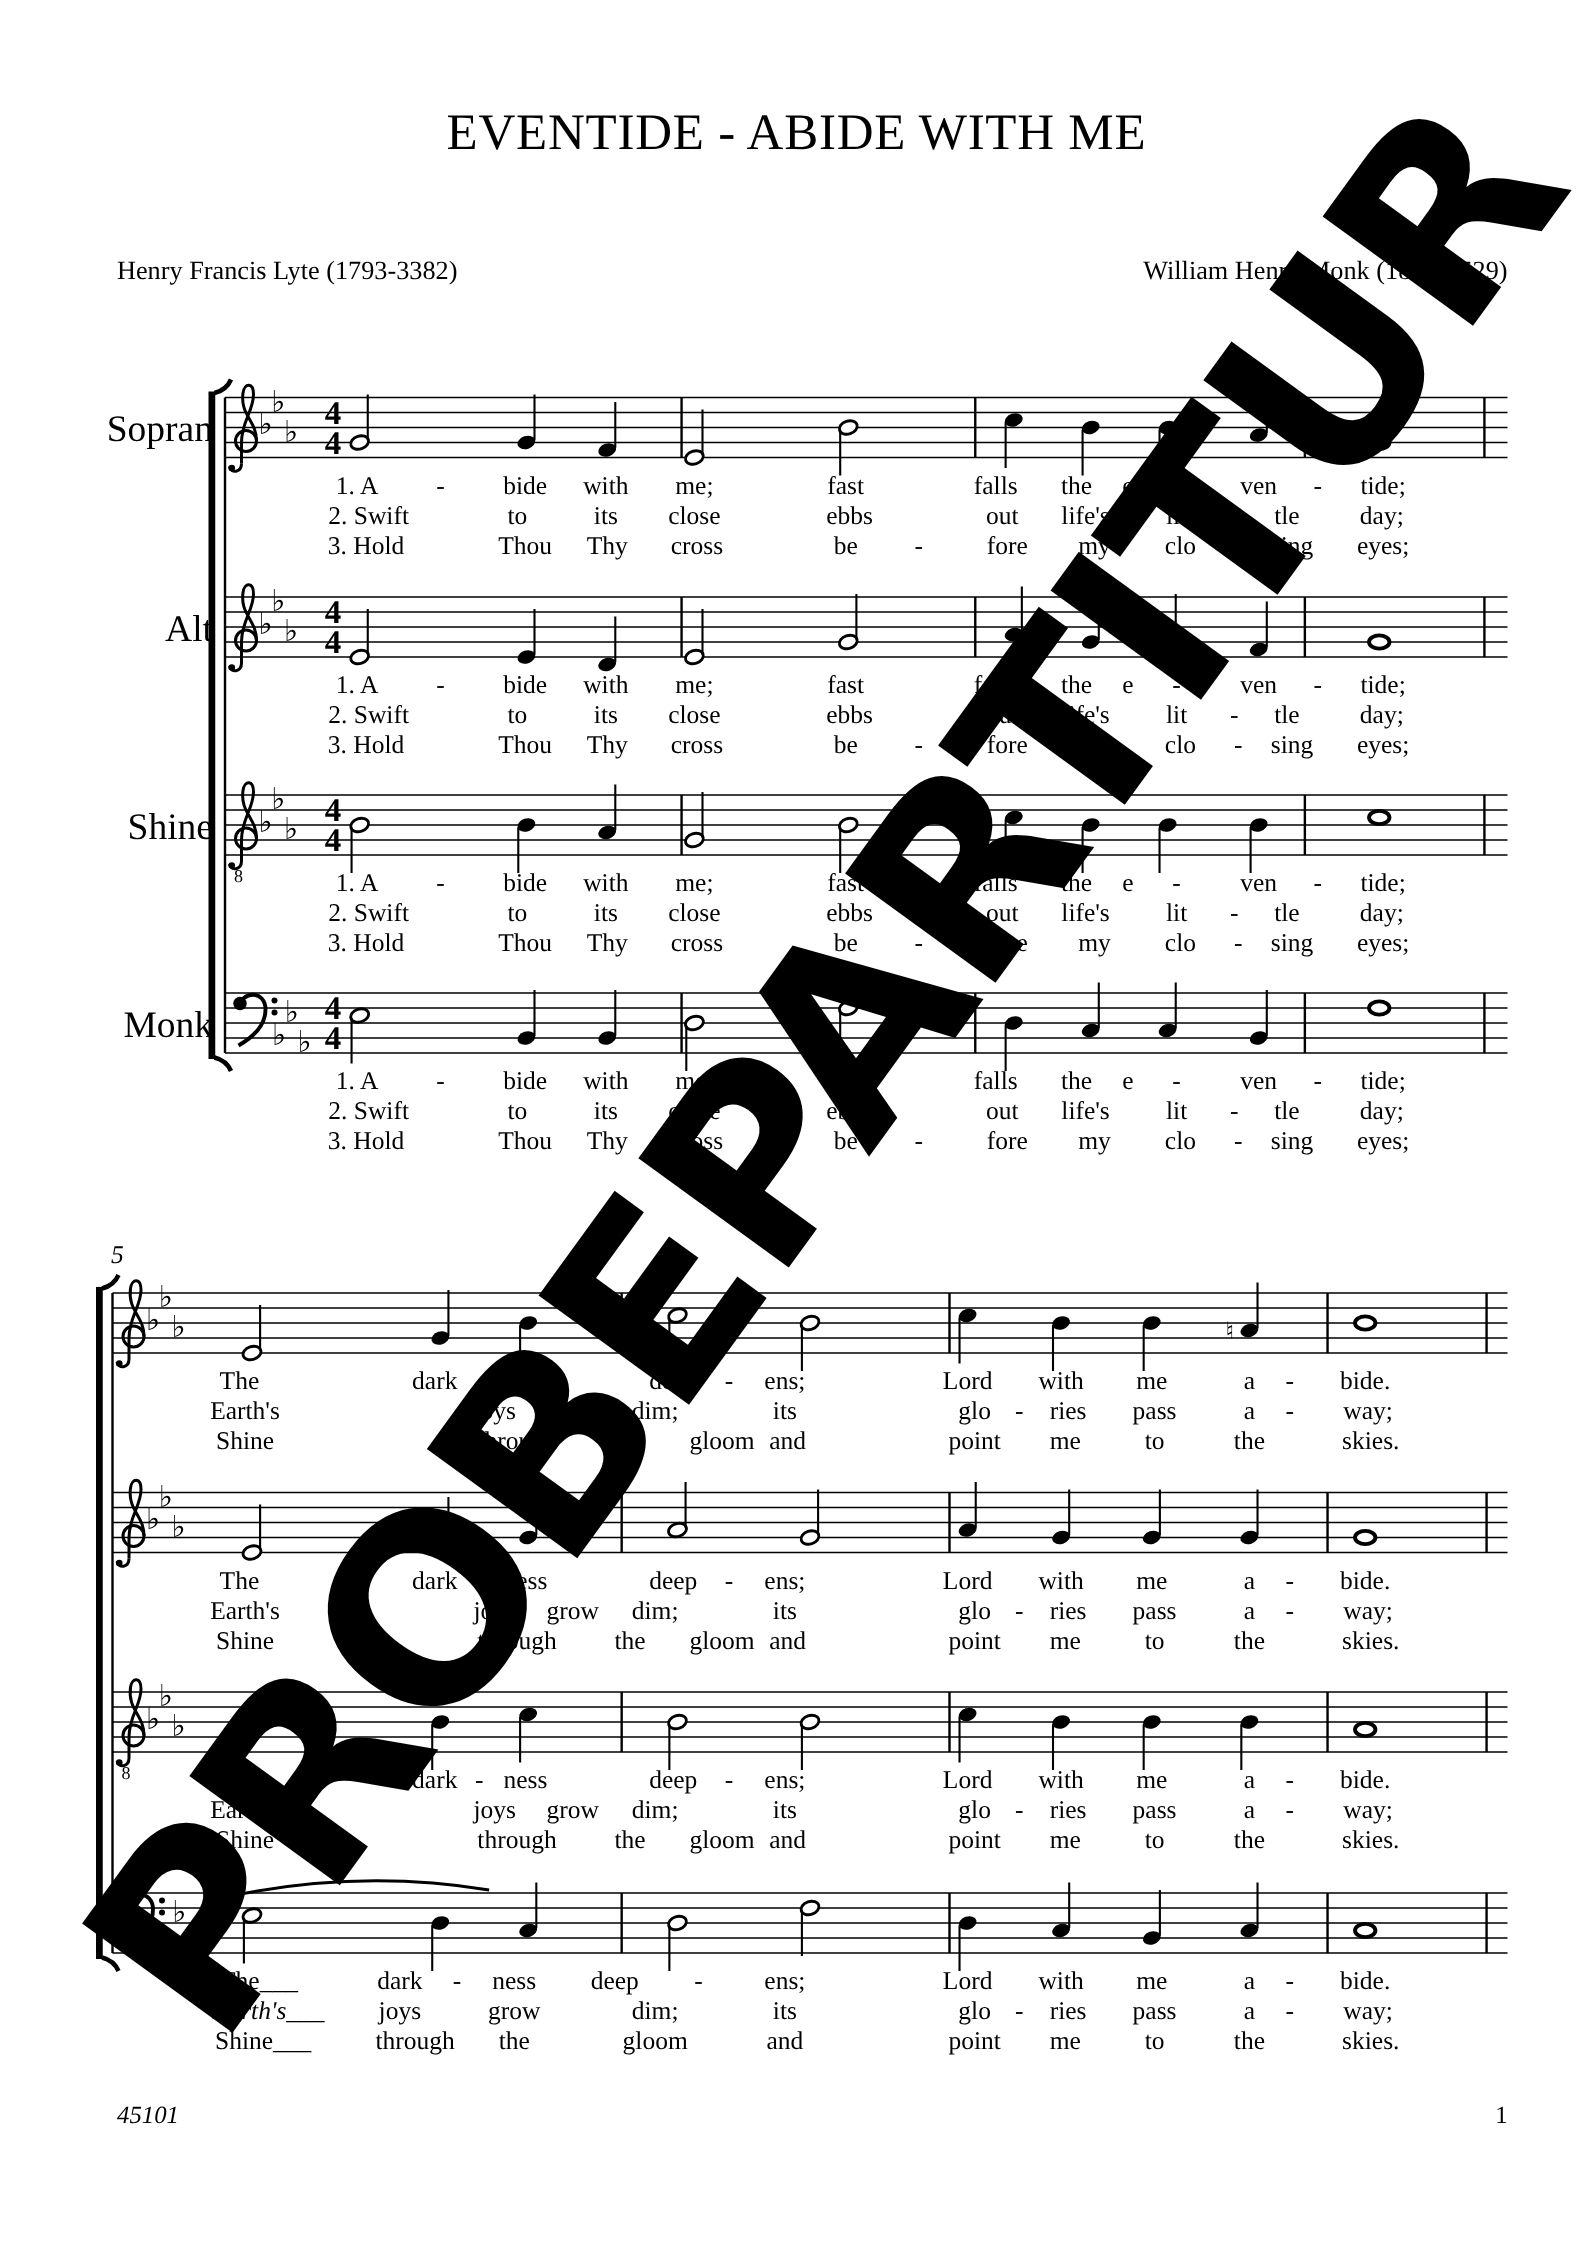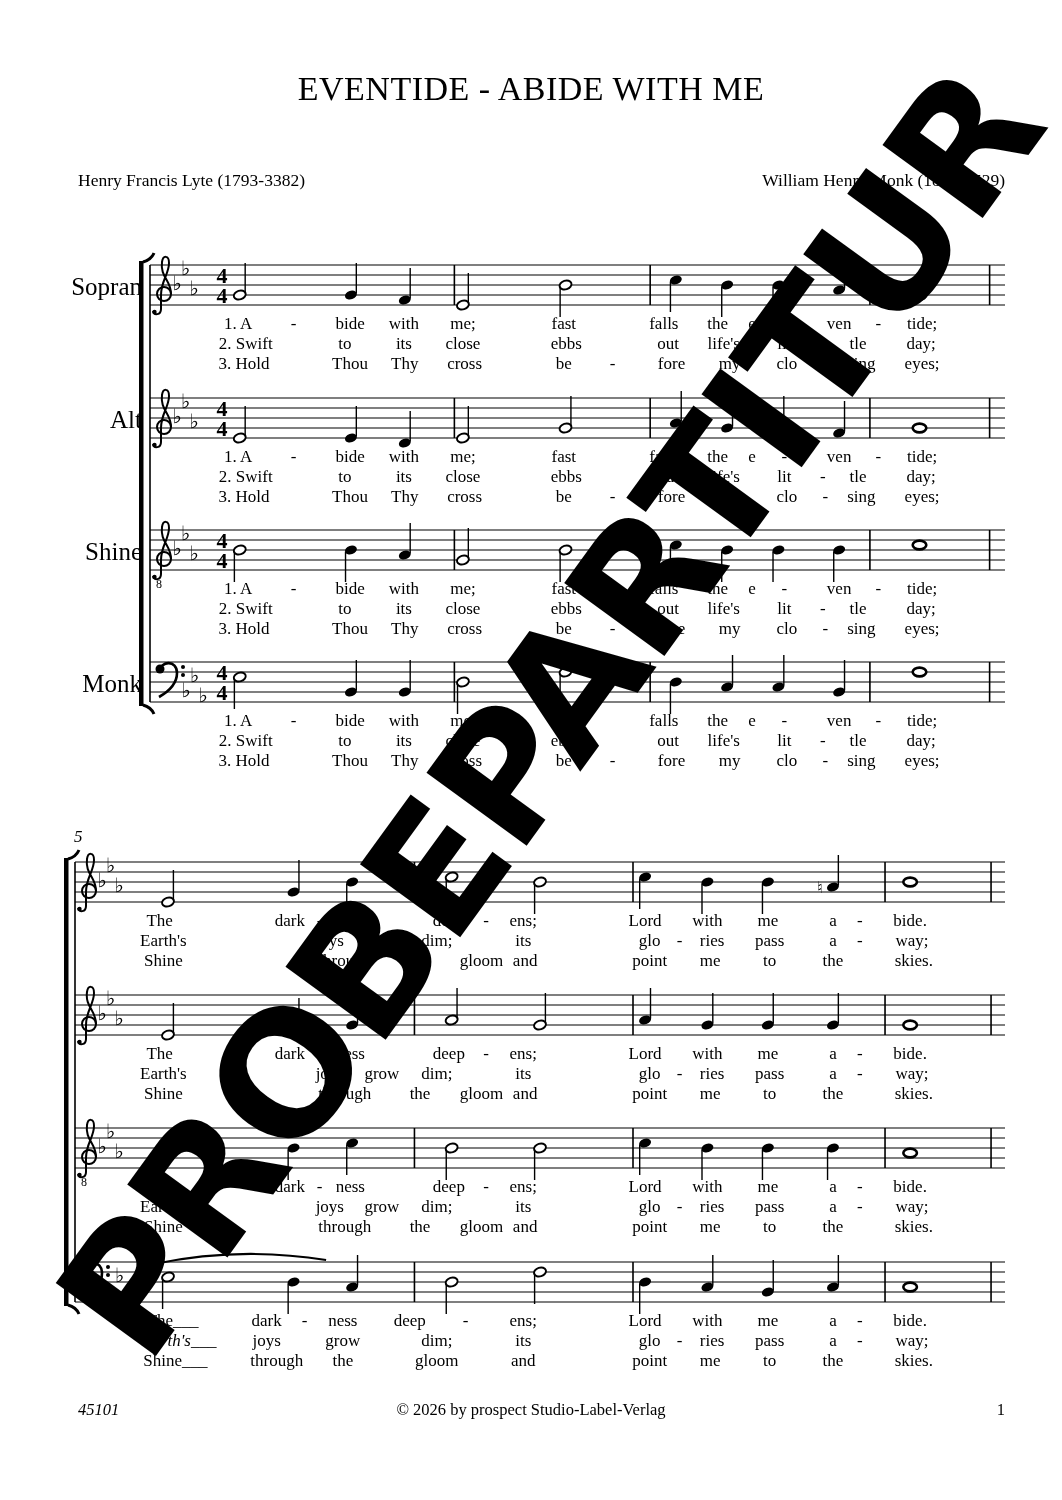--- a/index.html
+++ b/index.html
@@ -677,17 +677,16 @@
       <span class="lyric" style="left: 523.26px; top: 1352px;">and</span>
       <span class="lyric" style="left: 649.74px; top: 1352px;">point</span>
       <span class="lyric" style="left: 710.19px; top: 1352px;">me</span>
       <span class="lyric" style="left: 769.71px; top: 1352px;">to</span>
       <span class="lyric" style="left: 832.95px; top: 1352px;">the</span>
       <span class="lyric" style="left: 913.86px; top: 1352px;">skies.</span>
       <span class="mnum" style="left: 74px; top: 828px;">5</span>
     </div>
 
   <div class="footer-left">45101</div>
-  <div class="footer-center">© 2026 by prospect Studio-Label-Verlag</div>
   <div class="footer-right">1</div>
 
   <div class="watermark">PROBEPARTITUR</div>
 </div>
 
 </body></html>

